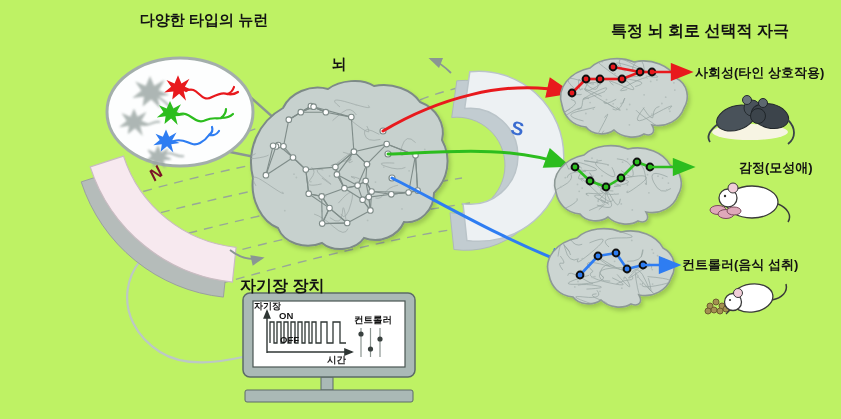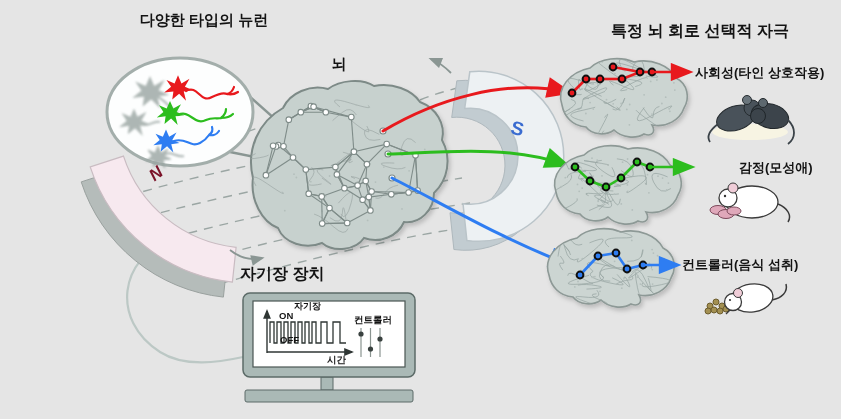--- a/index.html
+++ b/index.html
@@ -1,29 +1,29 @@
 <!DOCTYPE html>
 <html><head>
 <meta charset="utf-8">
 <style>
   html,body{margin:0;padding:0;background:#fff;}
-  .stage{position:relative;width:841px;height:419px;background:#e5e5e5;overflow:hidden;
+  .stage{position:relative;width:841px;height:419px;background:#bef264;overflow:hidden;
          font-family:"Liberation Sans","DejaVu Sans",sans-serif;color:#111;}
   .stage svg{position:absolute;left:0;top:0;}
   .lbl{position:absolute;white-space:nowrap;color:#131313;}
   .t-neurons{left:58px;top:10px;width:292px;text-align:center;font-size:15px;font-weight:600;line-height:20px;}
   .t-brain{left:319px;top:55px;width:40px;text-align:center;font-size:15px;font-weight:600;}
   .t-header{left:562px;top:21px;width:276px;text-align:center;font-size:16px;font-weight:600;}
   .t-circuit{font-size:13px;font-weight:600;}
   .t-c0{left:695px;top:64px;}
   .t-c1{left:739px;top:159px;}
   .t-c2{left:682px;top:256px;}
-  .t-device{left:240px;top:264px;font-size:16px;font-weight:600;}
+  .t-device{left:240px;top:276px;font-size:16px;font-weight:600;}
   .t-mon{font-weight:700;}
-  .t-bz{left:254px;top:300px;font-size:9px;padding-left:40px;}
+  .t-bz{left:254px;top:300px;font-size:9px;}
   .t-on{left:279px;top:310px;font-size:9.5px;}
   .t-off{left:280px;top:334px;font-size:9.5px;}
   .t-time{left:327px;top:354px;font-size:9.5px;}
   .t-ctrl{left:354px;top:314px;font-size:9.5px;}
   .t-n{left:150px;top:164px;font-size:17px;font-weight:800;font-style:italic;transform:rotate(-38deg);}
   .t-s{left:511px;top:118px;font-size:19px;font-weight:700;transform:rotate(14deg);}
 </style>
 </head>
 <body>
 

